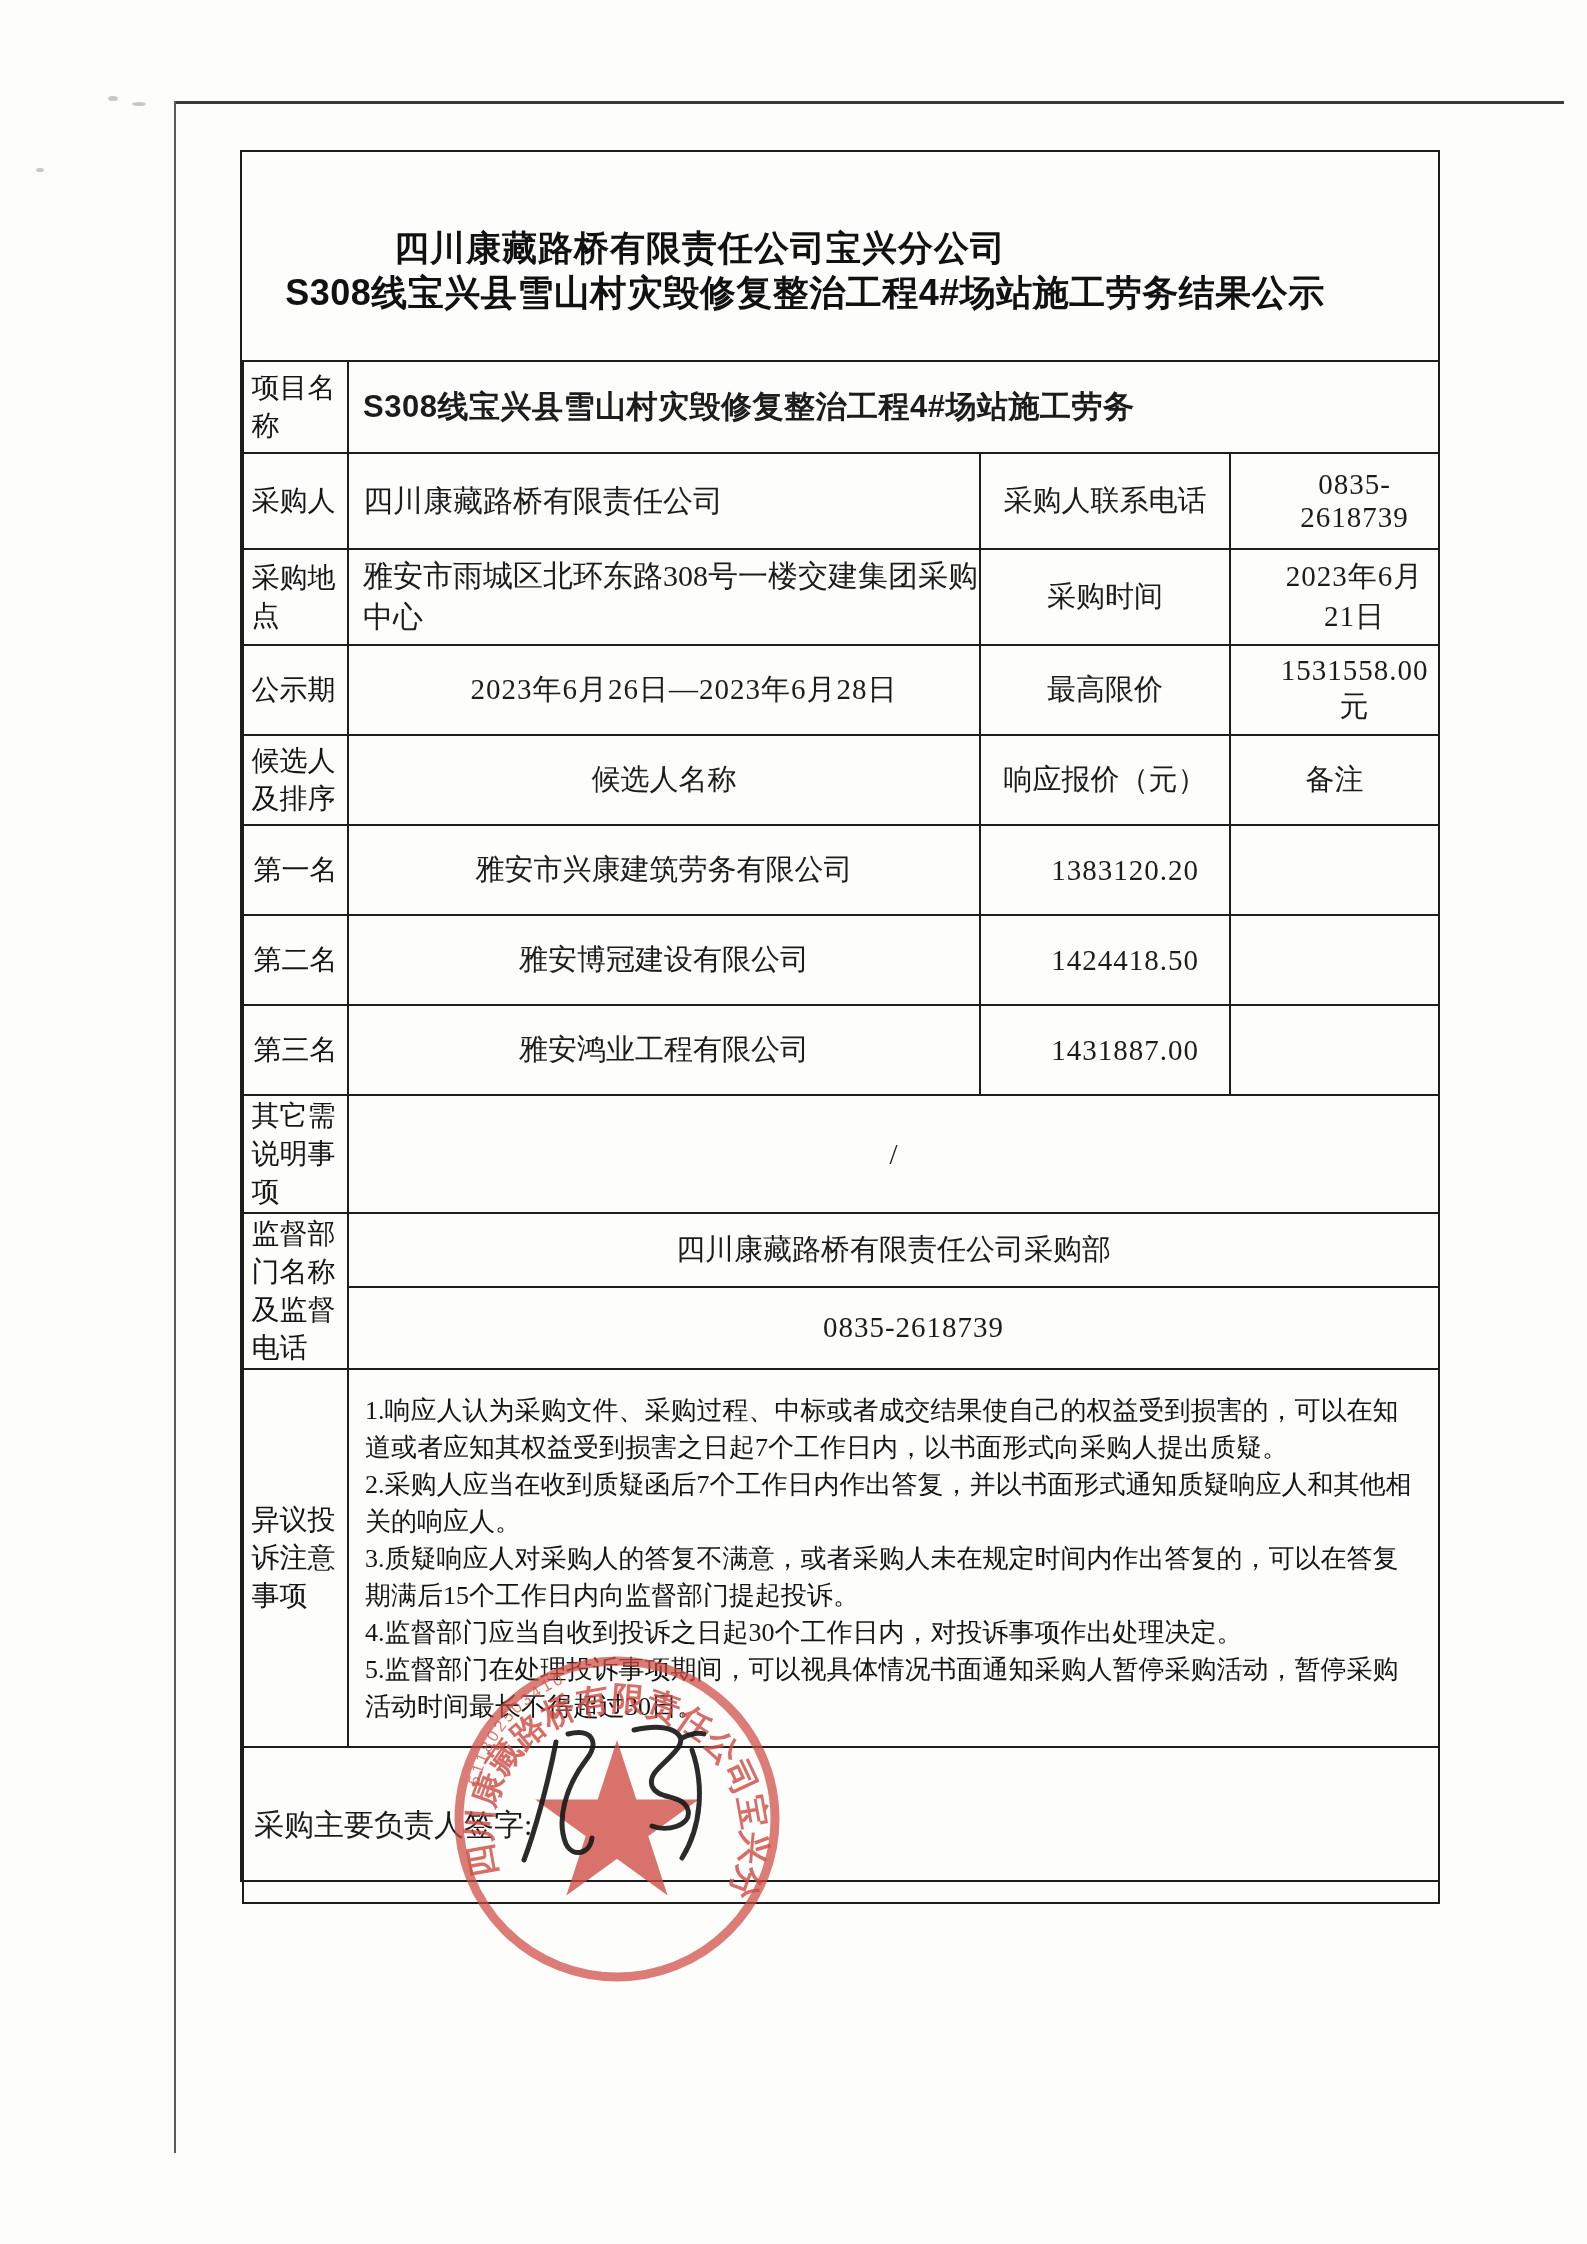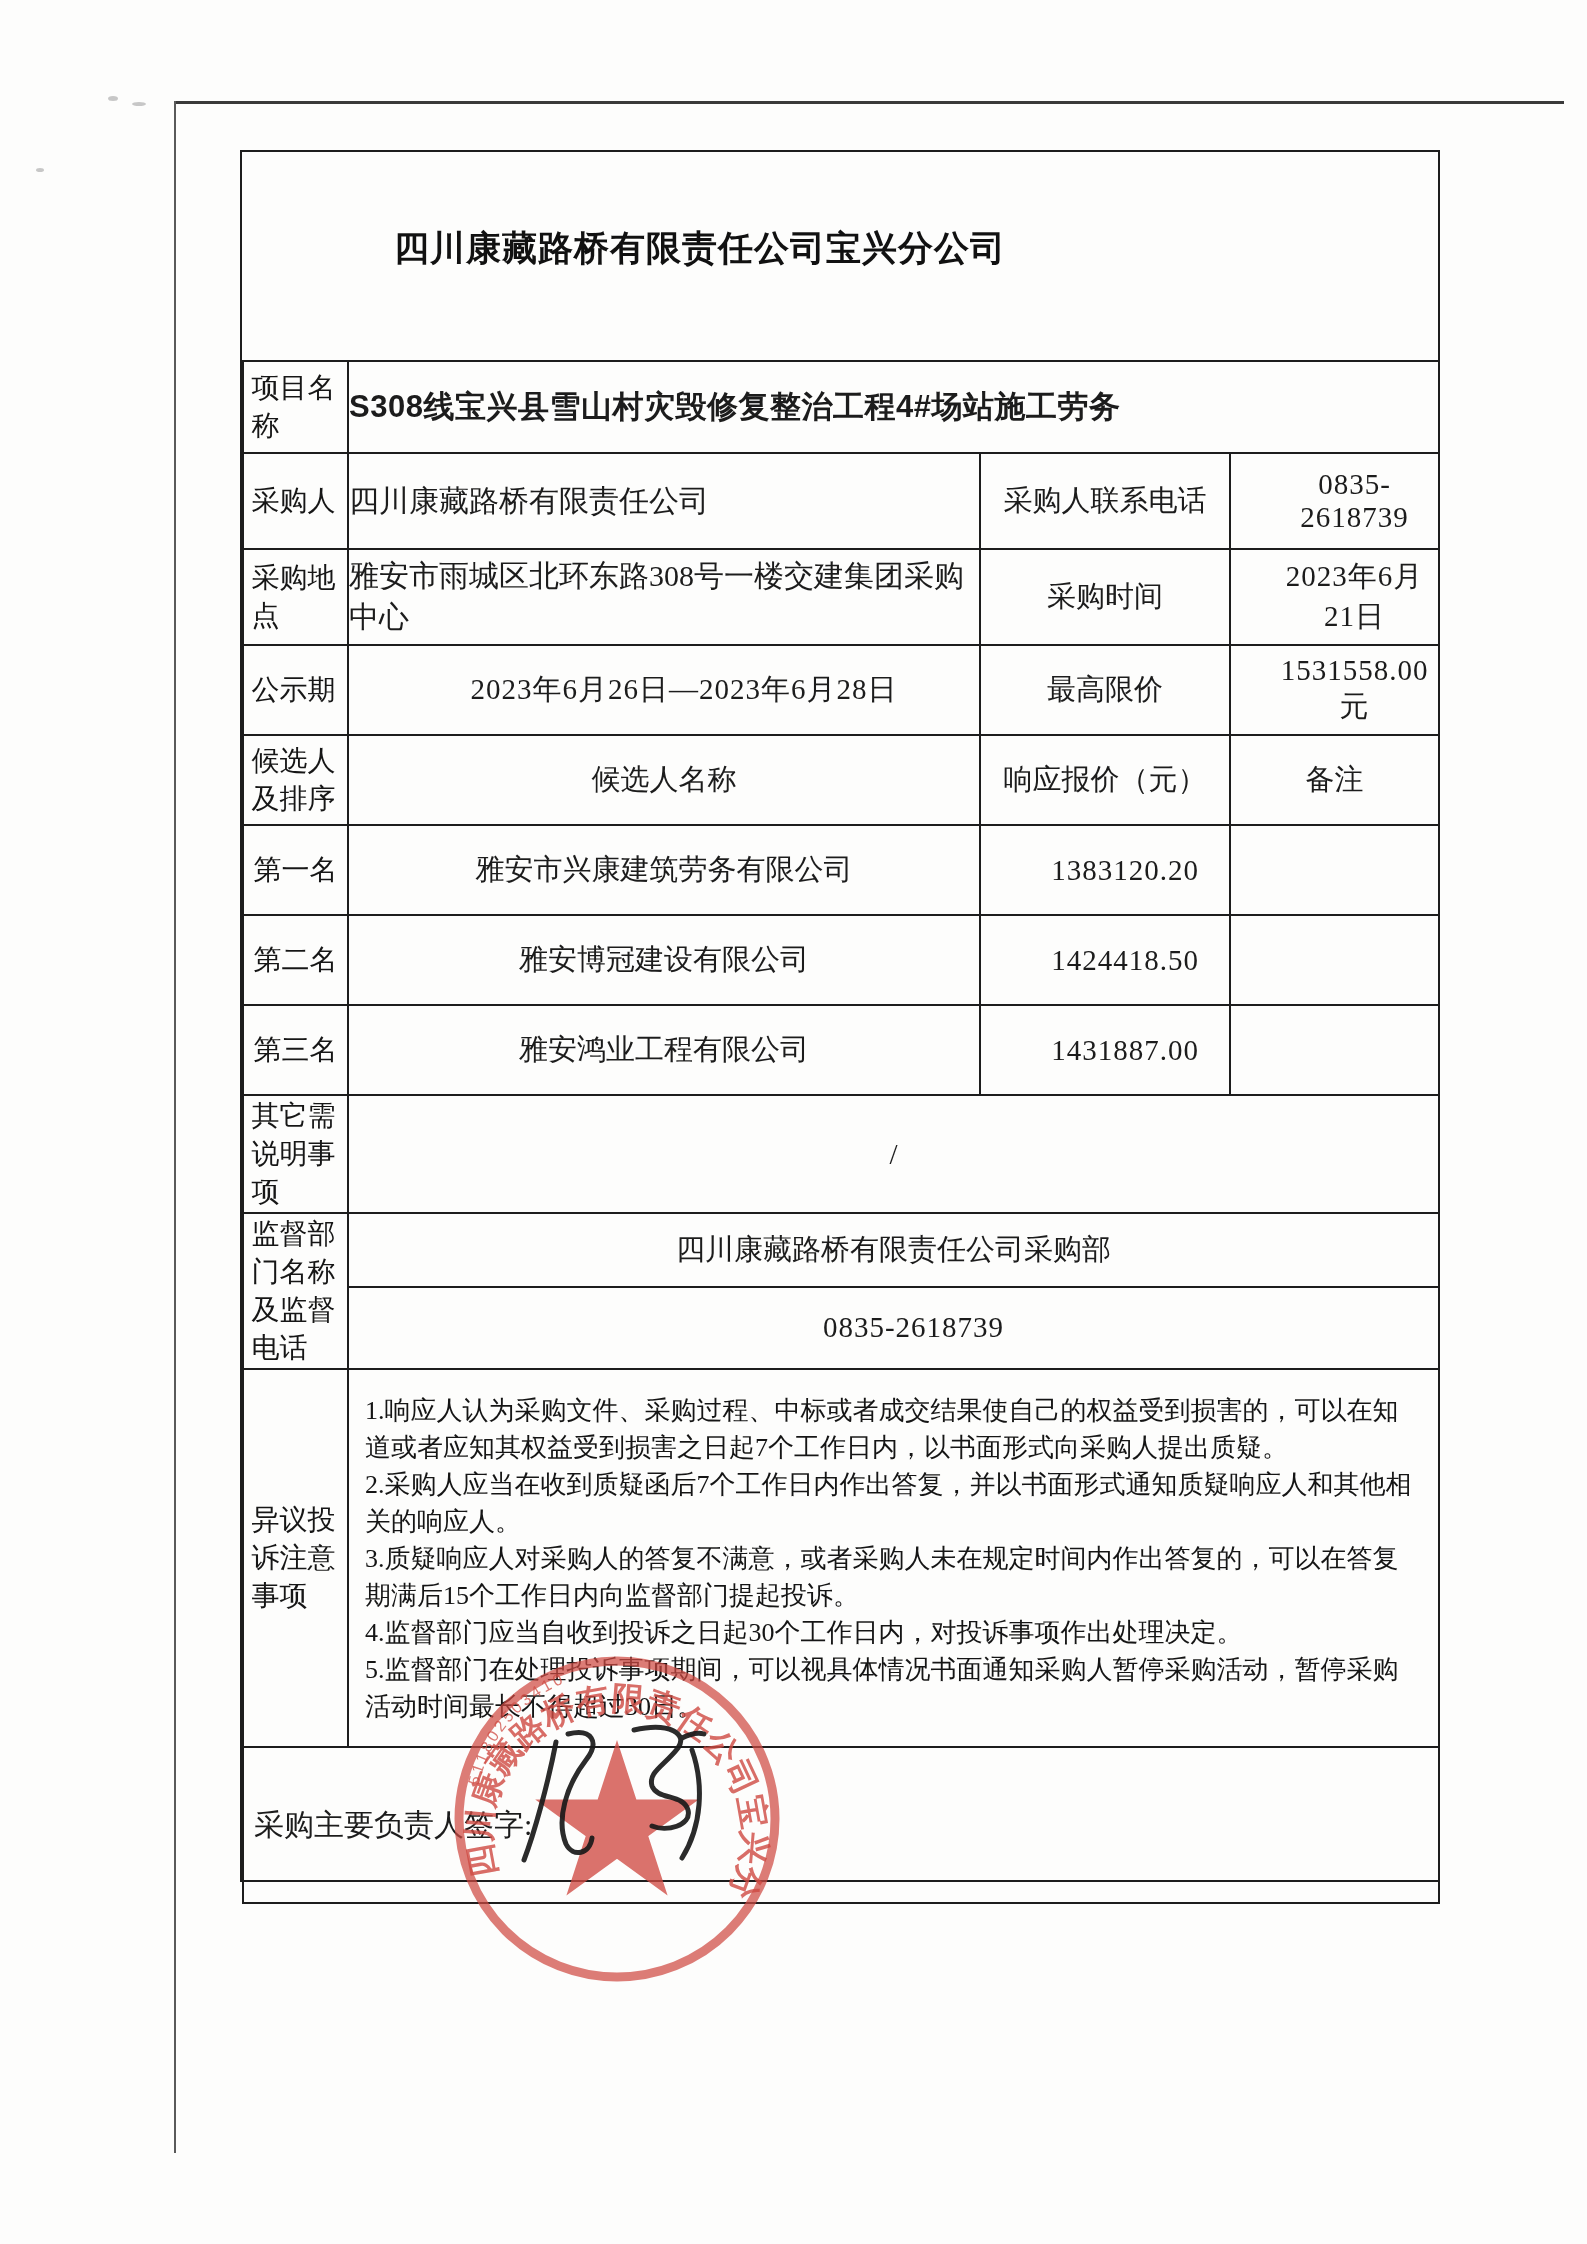--- a/index.html
+++ b/index.html
@@ -21,21 +21,21 @@
   .titles{height:208px;padding-top:74px;box-sizing:border-box;text-align:center;
     font-family:"Liberation Sans","DejaVu Sans",sans-serif;font-weight:bold;color:#111;}
   .title1{font-size:35px;line-height:44px;letter-spacing:1px;transform:translateX(-140px);}
   .title2{font-size:36px;line-height:46px;letter-spacing:0.5px;transform:translateX(-35px);}
 
   table.doc{border-collapse:collapse;table-layout:fixed;width:1196px;}
   table.doc td{border:2px solid #1d1d1d;vertical-align:middle;overflow:hidden;}
 
   .lbl-cell{text-align:center;font-size:28px;color:#161616;}
   .lbl{display:inline-block;width:88px;text-align:left;word-break:break-all;line-height:38px;}
-  .val-left{text-align:left;padding-left:0;font-size:30px;}
+  .val-left{text-align:left;padding-left:14px;font-size:30px;}
   .val-center{text-align:center;font-size:29px;}
   .val-bold{font-family:"Liberation Sans","DejaVu Sans",sans-serif;font-weight:bold;font-size:31px;letter-spacing:0.5px;}
   .num{font-family:"Liberation Serif","DejaVu Serif",serif;letter-spacing:1px;padding-left:41px;}
   .objection-cell{padding:14px 16px;font-size:26px;line-height:37px;text-align:left;color:#151515;}
   .objection-cell .oline{word-break:break-all;}
   .sign-cell{font-size:30px;padding-left:10px;text-align:left;}
 
   .stamp-wrap{position:absolute;left:438px;top:1642px;width:364px;height:364px;}
 </style>
 </head>
@@ -44,20 +44,21 @@
 <div class="scan-edge-top"></div>
 <div class="scan-edge-left"></div>
 <div class="speck" style="left:108px;top:96px;width:10px;height:5px;"></div>
 <div class="speck" style="left:132px;top:102px;width:14px;height:4px;"></div>
 <div class="speck" style="left:36px;top:168px;width:8px;height:4px;"></div>
 
 <div class="frame">
 
   <div class="titles">
     <div class="title1">四川康藏路桥有限责任公司宝兴分公司</div>
+    <div class="title2">S308线宝兴县雪山村灾毁修复整治工程4#场站施工劳务结果公示</div>
   </div>
 
   <table class="doc">
     <colgroup>
         <col style="width:105px">
         <col style="width:632px">
         <col style="width:250px">
         <col style="width:209px">
       </colgroup>
 

